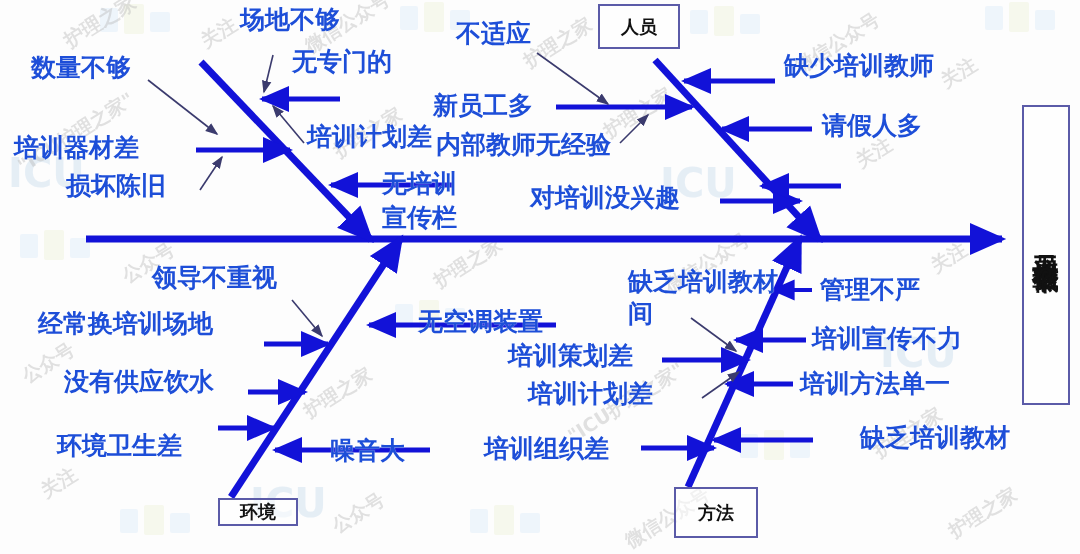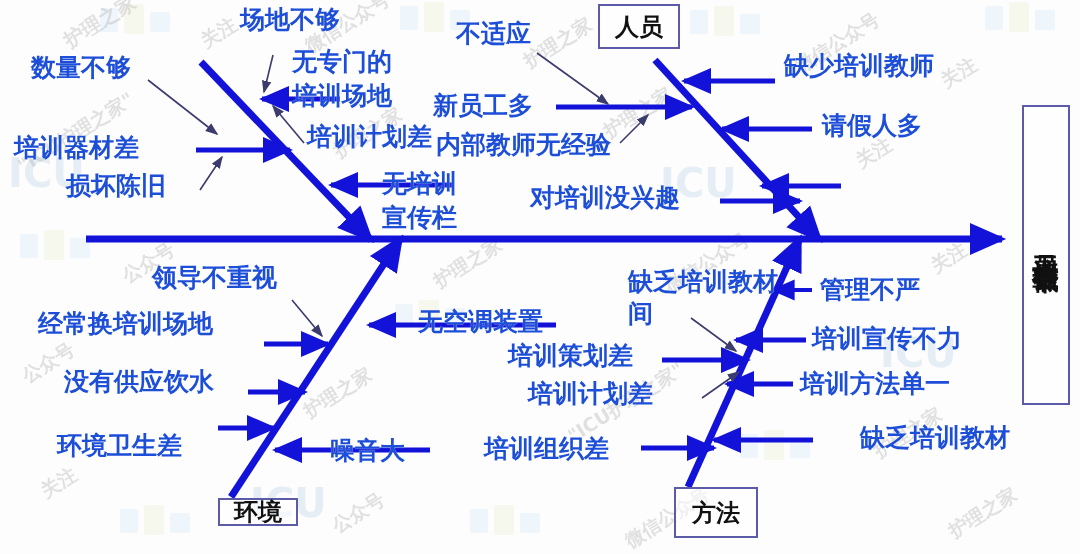--- a/index.html
+++ b/index.html
@@ -22,21 +22,21 @@
     letter-spacing:0px;
     text-shadow:0 0 1px rgba(255,255,255,.9);
   }
 
   .catbox{
     position:absolute;
     border:2px solid #5b5ba8;
     background:rgba(255,255,255,.55);
     box-sizing:border-box;
     display:flex;align-items:center;justify-content:center;
-    font-weight:700;color:#111;font-size:24px;
+    font-weight:700;color:#111;font-size:18px;
   }
   #resultbox{
     position:absolute;
     border:2px solid #5b5ba8;
     background:rgba(255,255,255,.5);
     box-sizing:border-box;
     display:flex;align-items:center;justify-content:center;
     font-weight:700;color:#111;font-size:26px;
     writing-mode:vertical-rl;
     text-orientation:upright;
@@ -190,21 +190,20 @@
     <line x1="813" y1="440" x2="714" y2="440" stroke="#1212d8" stroke-width="5" marker-end="url(#ah)"></line>
     <line x1="691" y1="318" x2="736" y2="351" stroke="#3b3b6e" stroke-width="1.6" marker-end="url(#ahThin)"></line>
     <line x1="702" y1="398" x2="739" y2="372" stroke="#3b3b6e" stroke-width="1.6" marker-end="url(#ahThin)"></line>
   </svg>
 
   <div class="cause" style="left:31px;top:54px;">数量不够</div>
   <div class="cause" style="left:14px;top:134px;">培训器材差</div>
   <div class="cause" style="left:66px;top:172px;">损坏陈旧</div>
   <div class="cause" style="left:240px;top:6px;">场地不够</div>
   <div class="cause" style="left:292px;top:48px;">无专门的</div>
-  <div class="cause" style="left:292px;top:82px;">培训场地</div>
   <div class="cause" style="left:307px;top:123px;">培训计划差</div>
   <div class="cause" style="left:382px;top:170px;">无培训</div>
   <div class="cause" style="left:382px;top:204px;">宣传栏</div>
 
   <div class="cause" style="left:456px;top:20px;">不适应</div>
   <div class="cause" style="left:433px;top:92px;">新员工多</div>
   <div class="cause" style="left:530px;top:184px;">对培训没兴趣</div>
   <div class="cause" style="left:436px;top:131px;">内部教师无经验</div>
   <div class="cause" style="left:784px;top:52px;">缺少培训教师</div>
   <div class="cause" style="left:822px;top:112px;">请假人多</div>

